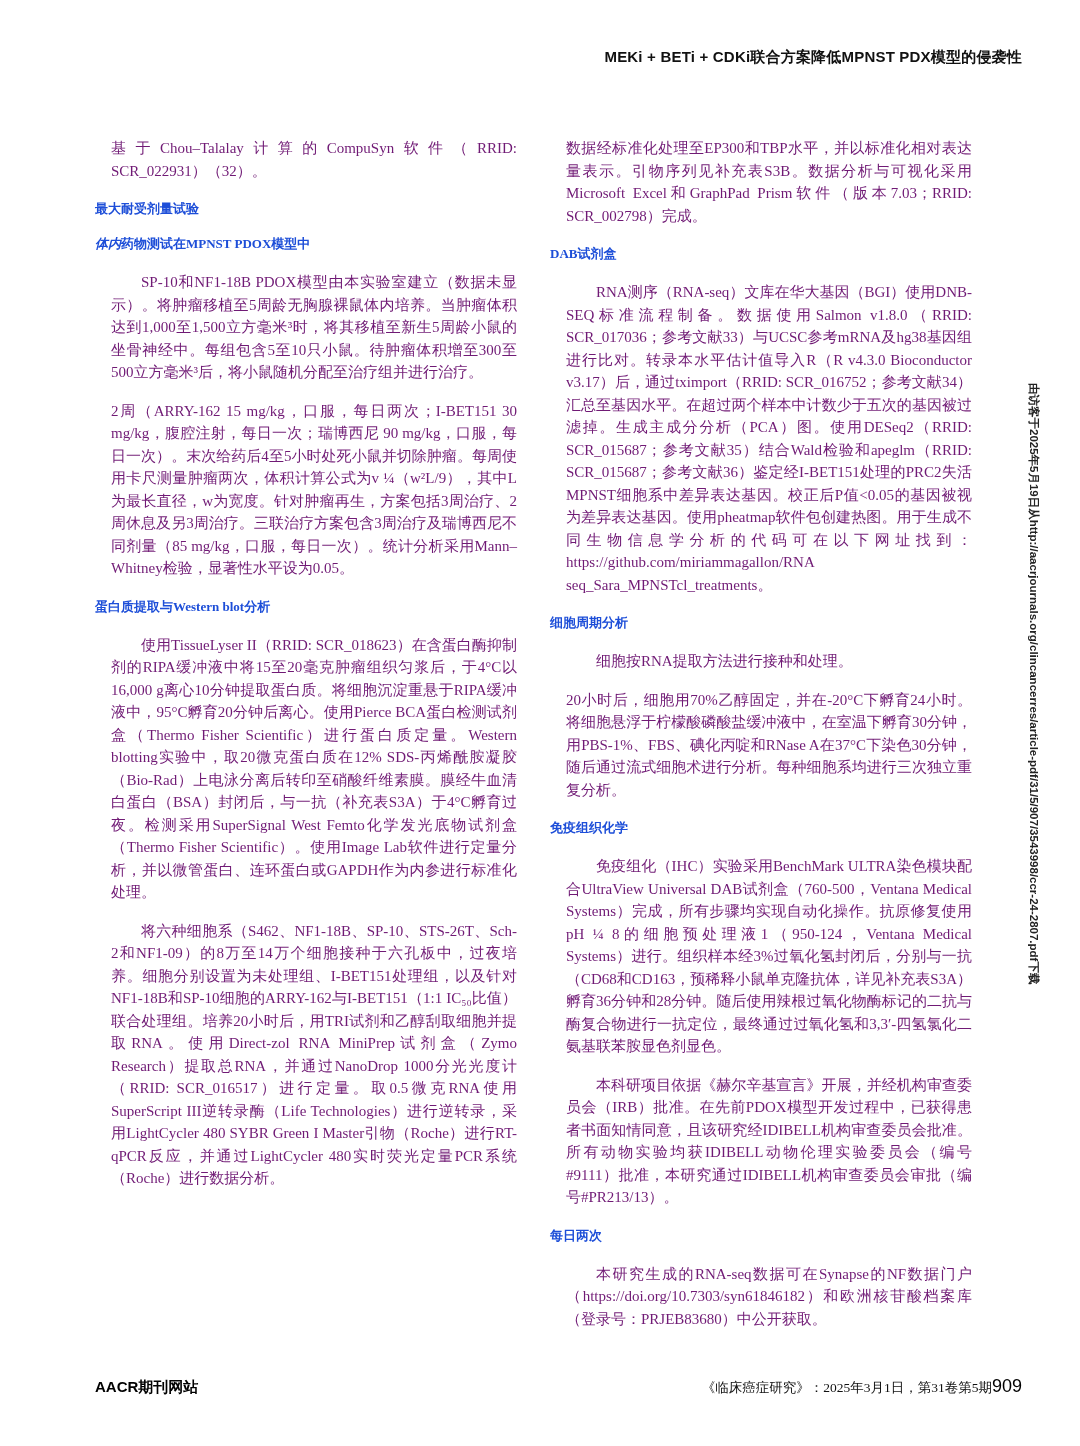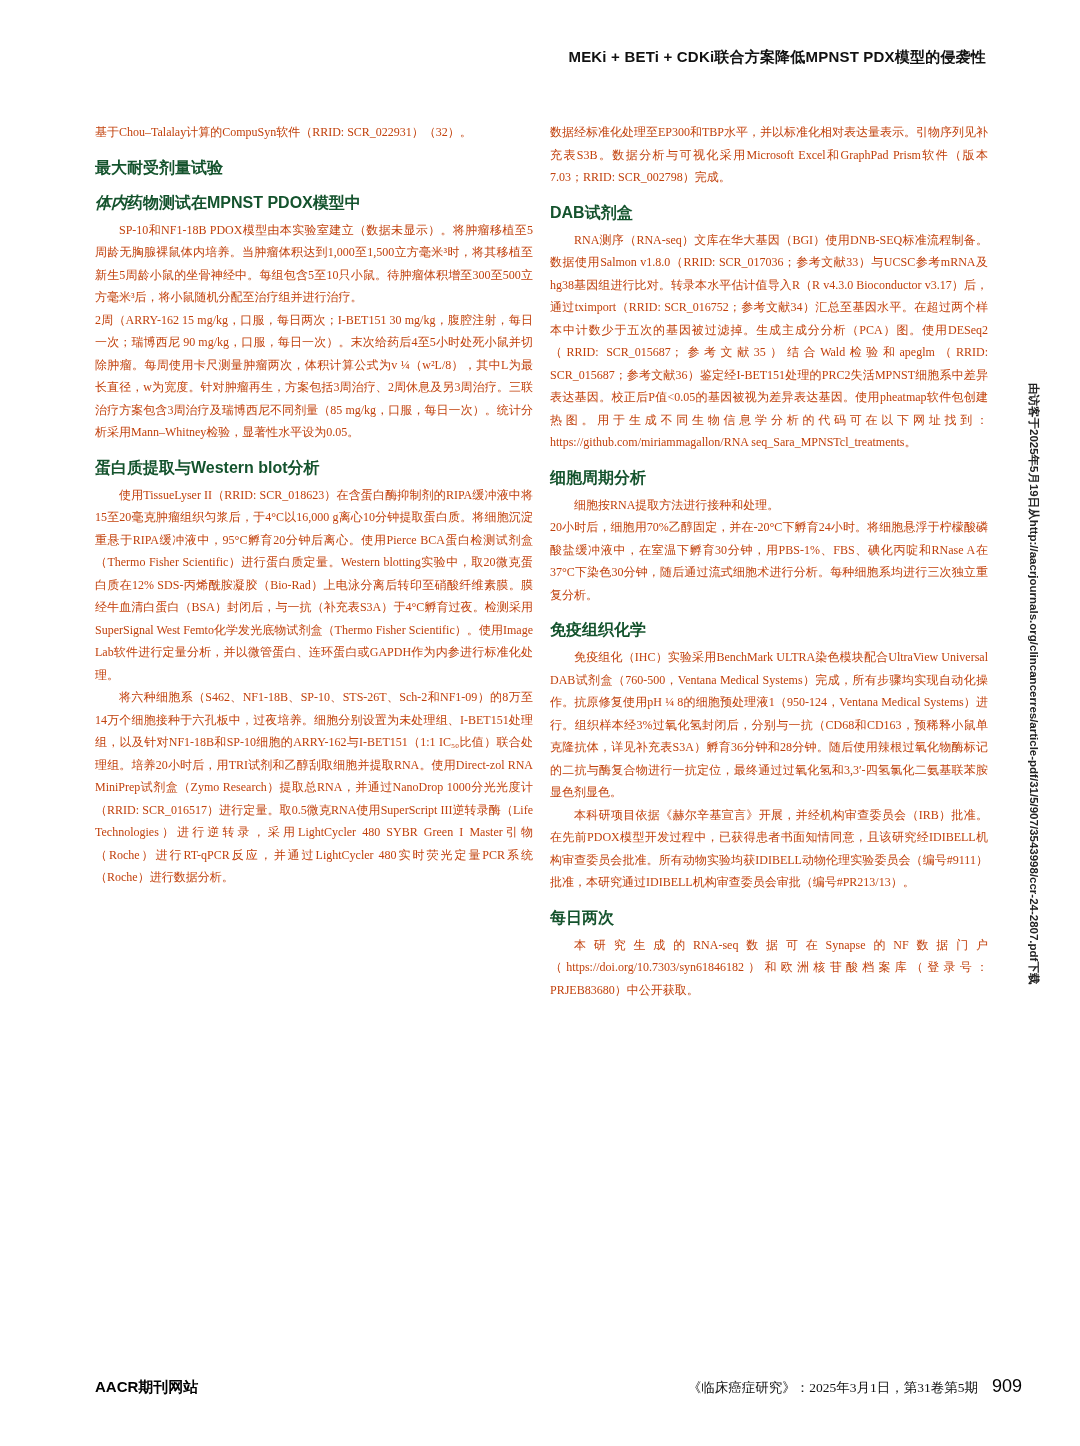--- a/index.html
+++ b/index.html
@@ -4,47 +4,47 @@
 <style>
   html,body{margin:0;padding:0;background:#e8e8e8;}
   .page{
     position:relative;width:1080px;height:1446px;background:#ffffff;
     margin:0 auto;overflow:hidden;
     font-family:"Liberation Serif","DejaVu Serif",serif;color:#1a1a1a;
   }
   .running-title{
     position:absolute;top:48px;left:0;width:986px;text-align:right;
     font-family:"Liberation Sans","DejaVu Sans",sans-serif;
-    font-weight:bold;font-size:15px;color:#111;letter-spacing:.2px;
+    font-weight:bold;font-size:15px;color:#111;letter-spacing:.2px;padding-left:36px;
   }
   .col{position:absolute;top:121px;width:438px;}
   .col-left{left:95px;}
   .col-right{left:550px;}
-  p.body{font-size:12px;line-height:22.5px;text-align:justify;margin:0;color:#c2410c;}
+  p.body{font-size:15px;line-height:22.5px;text-align:justify;margin:16px;color:#701a75;}
   p.indent{text-indent:2em;}
   h3.sec{
-    font-family:Liberation Sans, sans-serif;
-    font-size:16px;font-weight:bold;color:#14532d;
+    font-family:Liberation Serif, serif;
+    font-size:13px;font-weight:bold;color:#1d4ed8;
     margin:13px 0 5px 0;line-height:22px;
   }
   h3.sec em{font-style:italic;}
   .download-note{
     position:absolute;top:383px;left:1026px;height:660px;
     writing-mode:vertical-rl;text-orientation:sideways;
     font-family:"Liberation Sans","DejaVu Sans",sans-serif;
     font-weight:bold;font-size:11.5px;color:#222;white-space:nowrap;
   }
   .footer-left{
     position:absolute;left:95px;top:1378px;
     font-family:"Liberation Sans","DejaVu Sans",sans-serif;
     font-weight:bold;font-size:15px;color:#000;
   }
   .footer-right{
     position:absolute;right:58px;top:1376px;
-    display:flex;align-items:baseline;gap:14px;
+    display:flex;align-items:baseline;
   }
   .footer-citation{font-size:13.5px;color:#111;}
   .footer-page{
     font-family:"Liberation Sans","DejaVu Sans",sans-serif;
     font-weight:normal;font-size:18px;color:#000;
   }
 </style>
 </head>
 <body>
 
@@ -52,21 +52,21 @@
 
   <div class="running-title">MEKi + BETi + CDKi联合方案降低MPNST PDX模型的侵袭性</div>
 
   <div class="col col-left">
     <p class="body">基于Chou–Talalay计算的CompuSyn软件（RRID: SCR_022931）（32）。</p>
 
     <h3 class="sec">最大耐受剂量试验</h3>
 
     <h3 class="sec"><em>体内</em><span>药物测试在MPNST PDOX模型中</span></h3>
     <p class="body indent">SP-10和NF1-18B PDOX模型由本实验室建立（数据未显示）。将肿瘤移植至5周龄无胸腺裸鼠体内培养。当肿瘤体积达到1,000至1,500立方毫米³时，将其移植至新生5周龄小鼠的坐骨神经中。每组包含5至10只小鼠。待肿瘤体积增至300至500立方毫米³后，将小鼠随机分配至治疗组并进行治疗。</p>
-    <p class="body">2周（ARRY-162 15 mg/kg，口服，每日两次；I-BET151 30 mg/kg，腹腔注射，每日一次；瑞博西尼 90 mg/kg，口服，每日一次）。末次给药后4至5小时处死小鼠并切除肿瘤。每周使用卡尺测量肿瘤两次，体积计算公式为v ¼（w²L/8），其中L为最长直径，w为宽度。针对肿瘤再生，方案包括3周治疗、2周休息及另3周治疗。三联治疗方案包含3周治疗及瑞博西尼不同剂量（85 mg/kg，口服，每日一次）。统计分析采用Mann–Whitney检验，显著性水平设为0.05。</p>
+    <p class="body">2周（ARRY-162 15 mg/kg，口服，每日两次；I-BET151 30 mg/kg，腹腔注射，每日一次；瑞博西尼 90 mg/kg，口服，每日一次）。末次给药后4至5小时处死小鼠并切除肿瘤。每周使用卡尺测量肿瘤两次，体积计算公式为v ¼（w²L/9），其中L为最长直径，w为宽度。针对肿瘤再生，方案包括3周治疗、2周休息及另3周治疗。三联治疗方案包含3周治疗及瑞博西尼不同剂量（85 mg/kg，口服，每日一次）。统计分析采用Mann–Whitney检验，显著性水平设为0.05。</p>
 
     <h3 class="sec">蛋白质提取与Western blot分析</h3>
     <p class="body indent">使用TissueLyser II（RRID: SCR_018623）在含蛋白酶抑制剂的RIPA缓冲液中将15至20毫克肿瘤组织匀浆后，于4°C以16,000 g离心10分钟提取蛋白质。将细胞沉淀重悬于RIPA缓冲液中，95°C孵育20分钟后离心。使用Pierce BCA蛋白检测试剂盒（Thermo Fisher Scientific）进行蛋白质定量。Western blotting实验中，取20微克蛋白质在12% SDS-丙烯酰胺凝胶（Bio-Rad）上电泳分离后转印至硝酸纤维素膜。膜经牛血清白蛋白（BSA）封闭后，与一抗（补充表S3A）于4°C孵育过夜。检测采用SuperSignal West Femto化学发光底物试剂盒（Thermo Fisher Scientific）。使用Image Lab软件进行定量分析，并以微管蛋白、连环蛋白或GAPDH作为内参进行标准化处理。</p>
 
     <p class="body indent">将六种细胞系（S462、NF1-18B、SP-10、STS-26T、Sch-2和NF1-09）的8万至14万个细胞接种于六孔板中，过夜培养。细胞分别设置为未处理组、I-BET151处理组，以及针对NF1-18B和SP-10细胞的ARRY-162与I-BET151（1:1 IC₅₀比值）联合处理组。培养20小时后，用TRI试剂和乙醇刮取细胞并提取RNA。使用Direct-zol RNA MiniPrep试剂盒（Zymo Research）提取总RNA，并通过NanoDrop 1000分光光度计（RRID: SCR_016517）进行定量。取0.5微克RNA使用SuperScript III逆转录酶（Life Technologies）进行逆转录，采用LightCycler 480 SYBR Green I Master引物（Roche）进行RT-qPCR反应，并通过LightCycler 480实时荧光定量PCR系统（Roche）进行数据分析。</p>
   </div>
 
   <div class="col col-right">
     <p class="body">数据经标准化处理至EP300和TBP水平，并以标准化相对表达量表示。引物序列见补充表S3B。数据分析与可视化采用Microsoft Excel和GraphPad Prism软件（版本7.03；RRID: SCR_002798）完成。</p>
 

